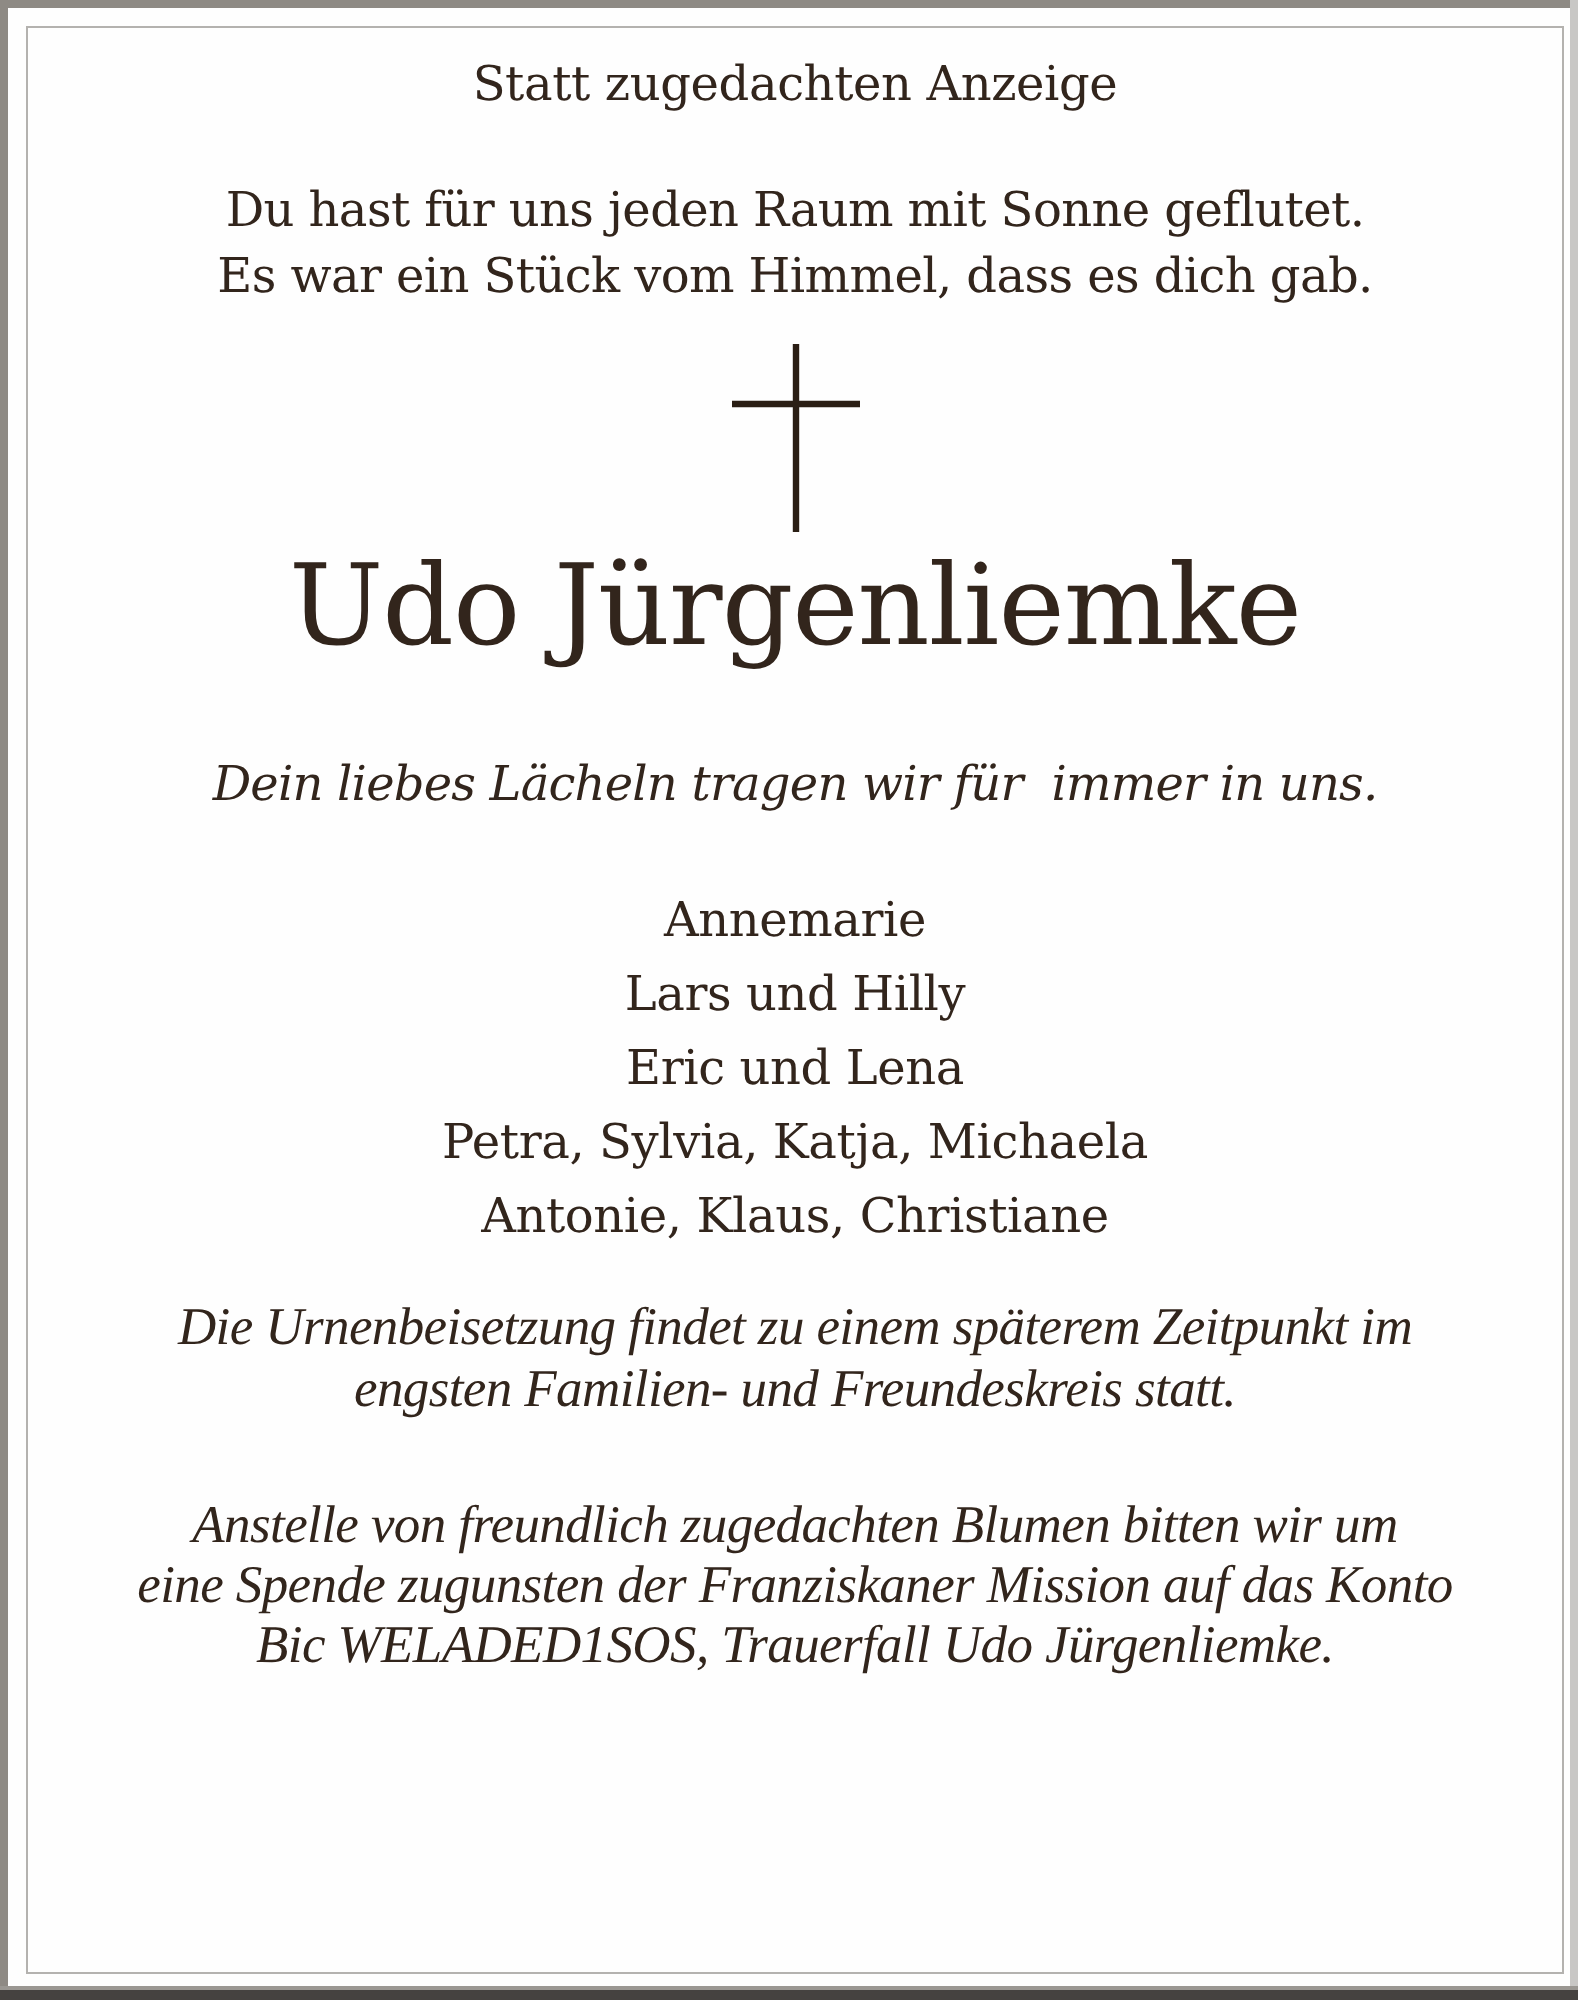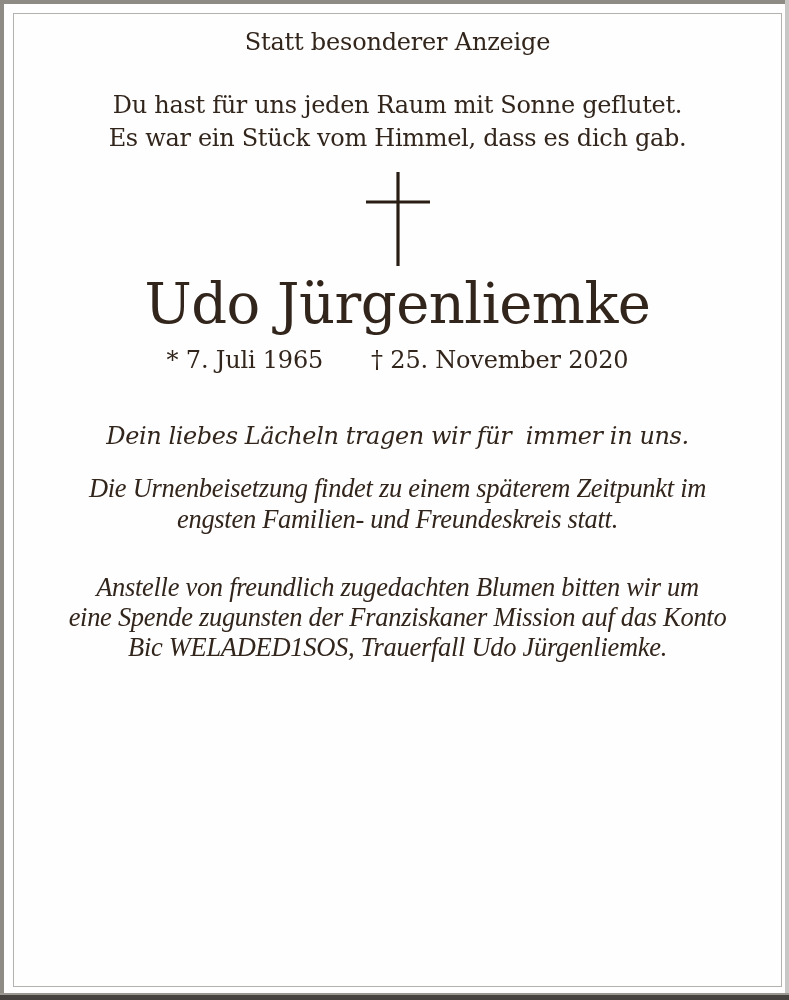--- a/index.html
+++ b/index.html
@@ -69,41 +69,44 @@
 <body>
 
 <div class="edge edge-top"></div>
 <div class="edge edge-left"></div>
 <div class="edge edge-right"></div>
 <div class="edge edge-bottom"></div>
 <div class="hairline"></div>
 
 <main class="content">
 
-  <div class="header-line" data-bind="notice.header_line">Statt besonderer Anzeige</div>
+  <div class="header-line" data-bind="notice.header_line">Statt zugedachten Anzeige</div>
 
   <div class="poem">
     <div data-bind="notice.poem_lines.0">Du hast für uns jeden Raum mit Sonne geflutet.</div>
     <div data-bind="notice.poem_lines.1">Es war ein Stück vom Himmel, dass es dich gab.</div>
   </div>
 
   <svg class="cross" width="66" height="96" viewBox="0 0 66 96" aria-hidden="true">
     <line x1="33" y1="1" x2="33" y2="95" stroke="#2a1e14" stroke-width="3.2"></line>
     <line x1="1" y1="31" x2="65" y2="31" stroke="#2a1e14" stroke-width="3.2"></line>
   </svg>
 
   <h1 class="deceased-name" data-bind="notice.deceased_name">Udo Jürgenliemke</h1>
 
-  <div class="dates">
-    <span data-bind="notice.birth_date">* 7. Juli 1965</span>
-    <span data-bind="notice.death_date">† 25. November 2020</span>
-  </div>
 
   <div class="dedication" data-bind="notice.dedication">Dein liebes Lächeln tragen wir für  immer in uns.</div>
 
+  <div class="mourners">
+    <div data-bind="notice.mourners.0">Annemarie</div>
+    <div data-bind="notice.mourners.1">Lars und Hilly</div>
+    <div data-bind="notice.mourners.2">Eric und Lena</div>
+    <div data-bind="notice.mourners.3">Petra, Sylvia, Katja, Michaela</div>
+    <div data-bind="notice.mourners.4">Antonie, Klaus, Christiane</div>
+  </div>
 
 
   <div class="note burial-note">
     <div data-bind="notice.burial_note_lines.0">Die Urnenbeisetzung findet zu einem späterem Zeitpunkt im</div>
     <div data-bind="notice.burial_note_lines.1">engsten Familien- und Freundeskreis statt.</div>
   </div>
 
   <div class="note donation-note">
     <div data-bind="notice.donation_note_lines.0">Anstelle von freundlich zugedachten Blumen bitten wir um</div>
     <div data-bind="notice.donation_note_lines.1">eine Spende zugunsten der Franziskaner Mission auf das Konto</div>

